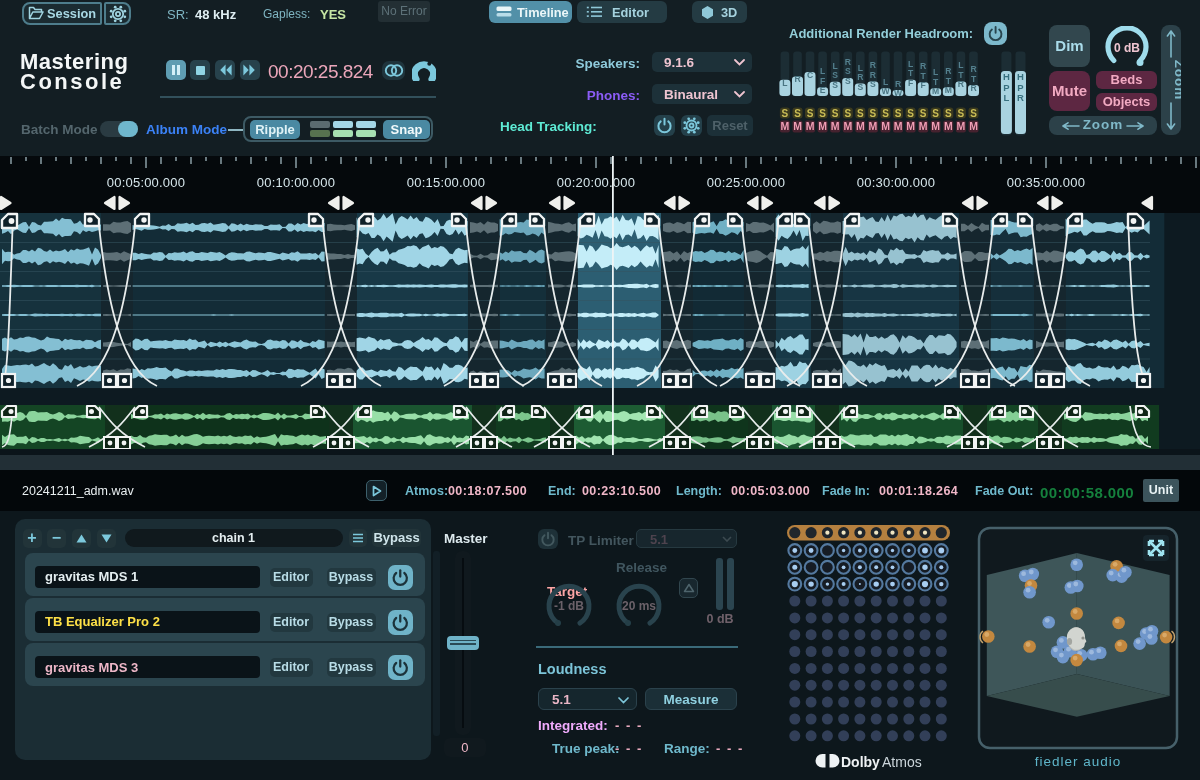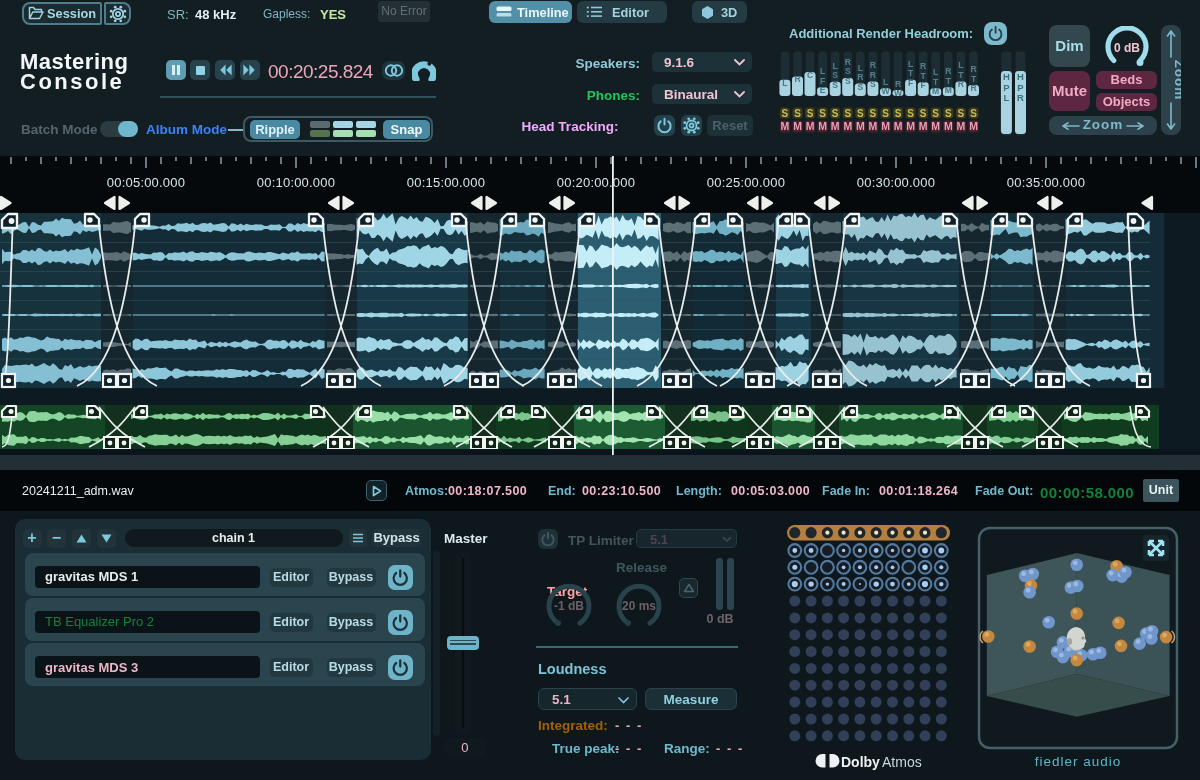--- a/index.html
+++ b/index.html
@@ -91,27 +91,27 @@
 <div style="position:absolute;left:310px;top:130px;width:20px;height:7px;background:#57724f;border-radius:2px"></div>
 <div style="position:absolute;left:333px;top:130px;width:20px;height:7px;background:#a6e0b2;border-radius:2px"></div>
 <div style="position:absolute;left:356px;top:130px;width:20px;height:7px;background:#a6e0b2;border-radius:2px"></div>
 <div style="position:absolute;left:383px;top:120px;width:47px;height:19px;background:#4a89a2;border-radius:5px;color:#f2fafc;font-size:13px;text-align:center;line-height:19px;font-weight:bold">Snap</div>
 <div style="position:absolute;left:500px;top:56px;width:140px;height:16px;font-size:13.5px;color:#8ecadb;text-align:right;font-weight:bold">Speakers:</div>
 <div style="position:absolute;left:652px;top:52px;width:100px;height:20px;background:#1d3139;border-radius:5px"></div>
 <div style="position:absolute;left:664px;top:55px;font-size:13.5px;color:#eec4d0;font-weight:bold">9.1.6</div>
 <svg style="position:absolute;left:734px;top:59px" width="11" height="7" viewBox="0 0 11 7">
     <path d="M1 1l4.5 4.5L10 1" stroke="#eec4d0" stroke-width="1.8" fill="none" stroke-linecap="round"></path>
   </svg>
-<div style="position:absolute;left:500px;top:88px;width:140px;height:16px;font-size:13.5px;color:#22c55e;text-align:right;font-weight:bold">Phones:</div>
+<div style="position:absolute;left:500px;top:88px;width:140px;height:16px;font-size:13.5px;color:#8b5cf6;text-align:right;font-weight:bold">Phones:</div>
 <div style="position:absolute;left:652px;top:84px;width:100px;height:20px;background:#1d3139;border-radius:5px"></div>
 <div style="position:absolute;left:664px;top:87px;font-size:13.5px;color:#eec4d0;font-weight:bold">Binaural</div>
 <svg style="position:absolute;left:734px;top:91px" width="11" height="7" viewBox="0 0 11 7">
     <path d="M1 1l4.5 4.5L10 1" stroke="#eec4d0" stroke-width="1.8" fill="none" stroke-linecap="round"></path>
   </svg>
-<div style="position:absolute;left:500px;top:119px;width:140px;height:16px;font-size:13.5px;color:#f0abfc;font-weight:bold;text-align:center">Head Tracking:</div>
+<div style="position:absolute;left:500px;top:119px;width:140px;height:16px;font-size:13.5px;color:#5eead4;font-weight:bold;text-align:left">Head Tracking:</div>
 <div style="position:absolute;left:654px;top:115px;width:21px;height:21px;background:#24404a;border-radius:6px"></div>
 <svg style="position:absolute;left:654px;top:115px" width="21" height="21" viewBox="0 0 21 21">
     <path d="M6.7 6.4A6.1 6.1 0 1 0 14.3 6.4" stroke="#7cc8dc" stroke-width="2.0" fill="none" stroke-linecap="round"></path>
     <line x1="10.5" y1="3.8" x2="10.5" y2="9.6" stroke="#7cc8dc" stroke-width="2.0" stroke-linecap="round"></line>
   </svg>
 <div style="position:absolute;left:681px;top:115px;width:21px;height:21px;background:#24404a;border-radius:6px"></div>
 <svg style="position:absolute;left:681px;top:115px" width="21" height="21" viewBox="0 0 21 21">
     <circle cx="10.5" cy="10.5" r="5" stroke="#7cc8dc" stroke-width="1.8" fill="none"></circle>
     <circle cx="10.5" cy="10.5" r="2" stroke="#7cc8dc" stroke-width="1.8" fill="none"></circle>
     <circle cx="17.2" cy="13.3" r="1.4" fill="#7cc8dc"></circle>
@@ -752,21 +752,21 @@
 <div style="position:absolute;left:45px;top:569px;font-size:13px;color:#e4eef0;font-weight:bold">gravitas MDS 1</div>
 <div style="position:absolute;left:269.5px;top:567.5px;width:43px;height:19px;background:#22383f;border-radius:5px;color:#b8dce6;font-size:12.5px;font-weight:bold;text-align:center;line-height:19px">Editor</div>
 <div style="position:absolute;left:326.5px;top:567.5px;width:49px;height:19px;background:#22383f;border-radius:5px;color:#b8dce6;font-size:12.5px;font-weight:bold;text-align:center;line-height:19px">Bypass</div>
 <div style="position:absolute;left:388px;top:564.5px;width:24.5px;height:25px;background:#6fb3c8;border-radius:7px"></div>
 <svg style="position:absolute;left:388px;top:564.5px" width="24.5" height="25" viewBox="0 0 24 24">
     <path d="M8 7.6A6.5 6.5 0 1 0 16 7.6" stroke="#1c333b" stroke-width="2.2" fill="none" stroke-linecap="round"></path>
     <line x1="12" y1="4.9" x2="12" y2="11.1" stroke="#1c333b" stroke-width="2.2" stroke-linecap="round"></line>
   </svg>
 <div style="position:absolute;left:24.5px;top:597.8px;width:400px;height:43px;background:#2b454e;border-radius:8px"></div>
 <div style="position:absolute;left:34.5px;top:610.8px;width:225px;height:22px;background:#0a1318;border-radius:4px"></div>
-<div style="position:absolute;left:45px;top:614.3px;font-size:13px;color:#15803d;font-weight:normal">TB Equalizer Pro 2</div>
+<div style="position:absolute;left:45px;top:614.3px;font-size:13px;color:#fde047;font-weight:bold">TB Equalizer Pro 2</div>
 <div style="position:absolute;left:269.5px;top:612.8px;width:43px;height:19px;background:#22383f;border-radius:5px;color:#b8dce6;font-size:12.5px;font-weight:bold;text-align:center;line-height:19px">Editor</div>
 <div style="position:absolute;left:326.5px;top:612.8px;width:49px;height:19px;background:#22383f;border-radius:5px;color:#b8dce6;font-size:12.5px;font-weight:bold;text-align:center;line-height:19px">Bypass</div>
 <div style="position:absolute;left:388px;top:609.8px;width:24.5px;height:25px;background:#6fb3c8;border-radius:7px"></div>
 <svg style="position:absolute;left:388px;top:609.8px" width="24.5" height="25" viewBox="0 0 24 24">
     <path d="M8 7.6A6.5 6.5 0 1 0 16 7.6" stroke="#1c333b" stroke-width="2.2" fill="none" stroke-linecap="round"></path>
     <line x1="12" y1="4.9" x2="12" y2="11.1" stroke="#1c333b" stroke-width="2.2" stroke-linecap="round"></line>
   </svg>
 <div style="position:absolute;left:24.5px;top:643.1px;width:400px;height:43px;background:#2b454e;border-radius:8px"></div>
 <div style="position:absolute;left:34.5px;top:656.1px;width:225px;height:22px;background:#0a1318;border-radius:4px"></div>
 <div style="position:absolute;left:45px;top:659.6px;font-size:13px;color:#eeb7c8;font-weight:bold">gravitas MDS 3</div>
@@ -816,21 +816,21 @@
 <div style="position:absolute;left:727px;top:558px;width:7px;height:52px;background:#2b4550;border-radius:3px"></div>
 <div style="position:absolute;left:700px;top:612px;width:40px;height:15px;color:#70616a;font-size:12.5px;font-weight:bold;text-align:center">0 dB</div>
 <div style="position:absolute;left:536px;top:646px;width:202px;height:1.6px;background:#3a6a79"></div>
 <div style="position:absolute;left:538px;top:661px;font-size:14.5px;color:#7cc4d8;font-weight:bold">Loudness</div>
 <div style="position:absolute;left:538px;top:688px;width:99px;height:22px;background:#15262d;border:1.4px solid #2b424c;border-radius:6px"></div>
 <div style="position:absolute;left:552px;top:692px;font-size:13.5px;color:#eab6c6;font-weight:bold">5.1</div>
 <svg style="position:absolute;left:618px;top:697px" width="11" height="7" viewBox="0 0 11 7">
     <path d="M1 1l4.5 4.5L10 1" stroke="#7cc4d8" stroke-width="1.7" fill="none" stroke-linecap="round"></path>
   </svg>
 <div style="position:absolute;left:645px;top:688px;width:92px;height:22px;background:#1b2f37;border:1.4px solid #2b424c;border-radius:6px;color:#8fd0e0;font-size:13.5px;font-weight:bold;text-align:center;line-height:22px">Measure</div>
-<div style="position:absolute;left:538px;top:718px;font-size:13.5px;color:#a16207;font-weight:bold">Integrated:</div>
+<div style="position:absolute;left:538px;top:718px;font-size:13.5px;color:#f0abfc;font-weight:bold">Integrated:</div>
 <div style="position:absolute;left:615px;top:718px;font-size:13px;color:#e8aabe;font-weight:bold;letter-spacing:1.5px">- - -</div>
 <div style="position:absolute;left:552px;top:741px;font-size:13.5px;color:#6fb9cc;font-weight:bold">True peak:</div>
 <div style="position:absolute;left:615px;top:741px;font-size:13px;color:#e8aabe;font-weight:bold;letter-spacing:1.5px">- - -</div>
 <div style="position:absolute;left:664px;top:741px;font-size:13.5px;color:#6fb9cc;font-weight:bold">Range:</div>
 <div style="position:absolute;left:716px;top:741px;font-size:13px;color:#e8aabe;font-weight:bold;letter-spacing:1.5px">- - -</div>
 <svg style="position:absolute;left:0;top:0" width="1200" height="780" viewBox="0 0 1200 780" font-family="'Liberation Sans',sans-serif">
     <rect x="787" y="525" width="163" height="15.5" rx="7.7" fill="#b5803f"></rect>
     <circle cx="794.8" cy="532.7" r="5.6" fill="#20262c"></circle>
     <circle cx="811.1" cy="532.7" r="5.6" fill="#20262c"></circle>
     <circle cx="827.4" cy="532.7" r="5.6" fill="#20262c"></circle>

